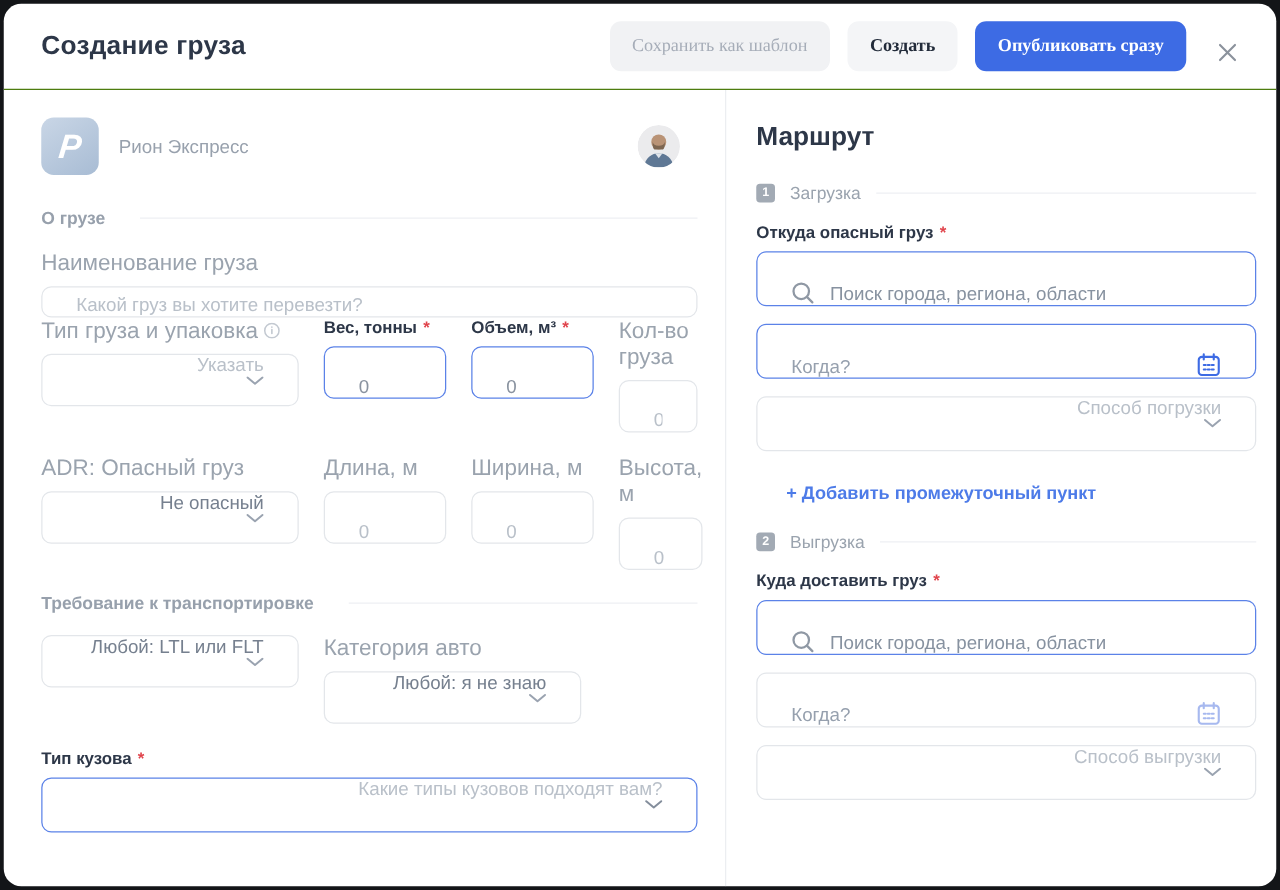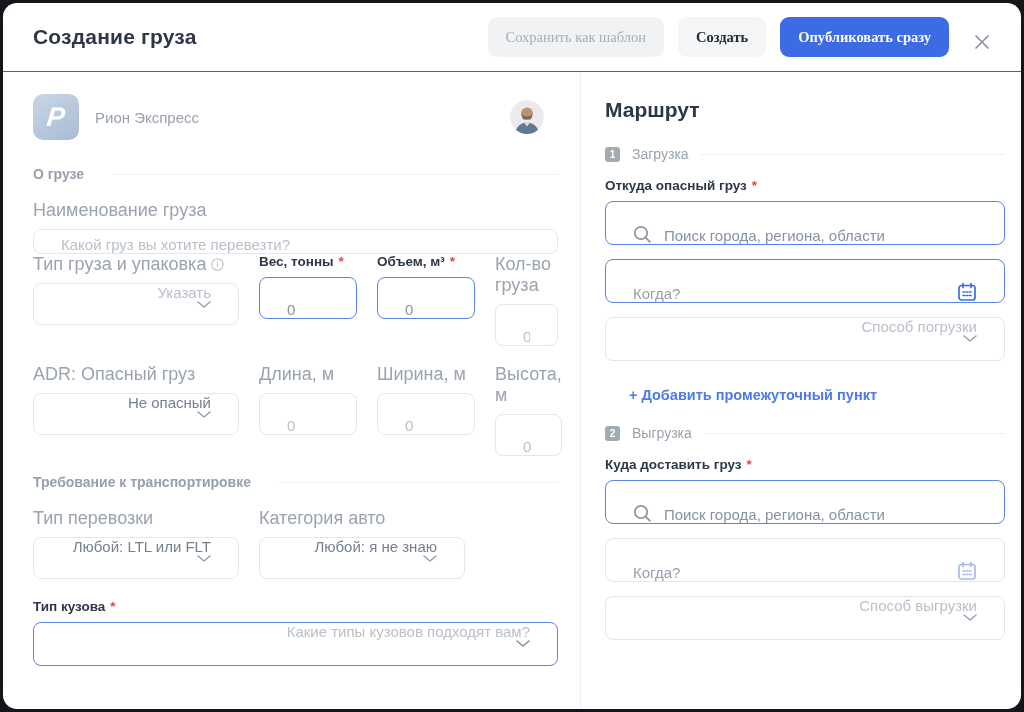--- a/index.html
+++ b/index.html
@@ -223,21 +223,20 @@
       </div>
 
 
       <div class="section-head">
         <span class="s-title">Требование к транспортировке</span>
         <span class="rule"></span>
       </div>
 
       <div class="grid2">
         <div>
-          <div class="f-label">Тип перевозки</div>
           <div class="tbox sel">
             <span class="val chosen">Любой: LTL или FLT</span>
             <span class="chev">
                 <svg width="14" height="8" viewBox="0 0 14 8">
                   <path d="M1 1l6 5 6-5" stroke="#9aa3b0" stroke-width="1.6" fill="none" stroke-linecap="round" stroke-linejoin="round"></path>
                 </svg>
               </span>
           </div>
         </div>
         <div>

